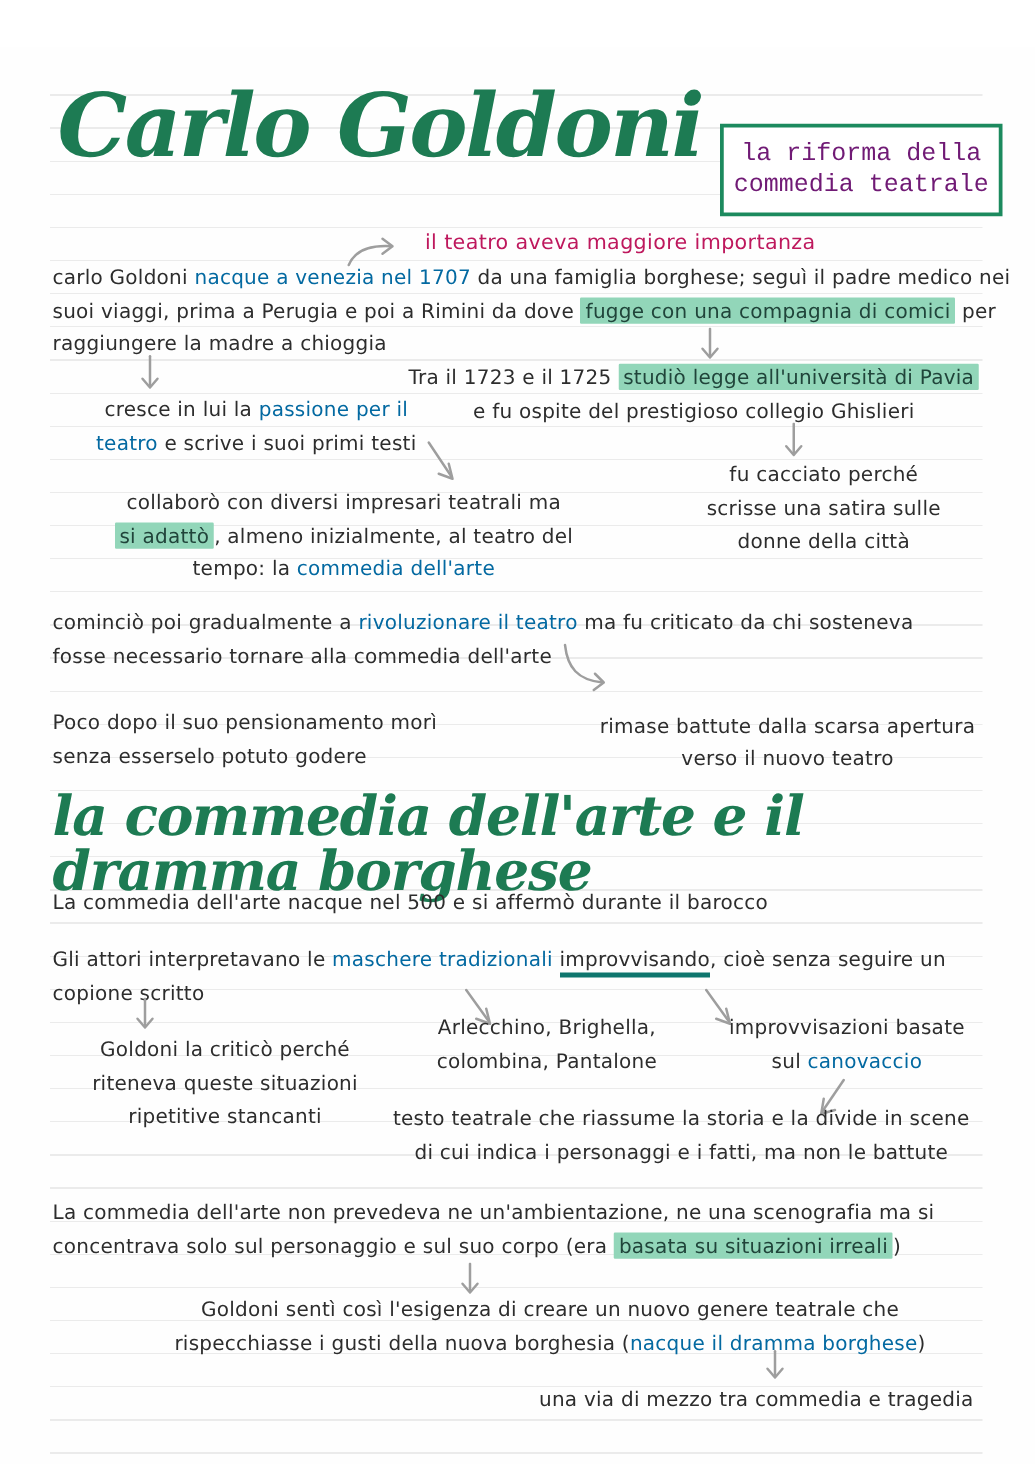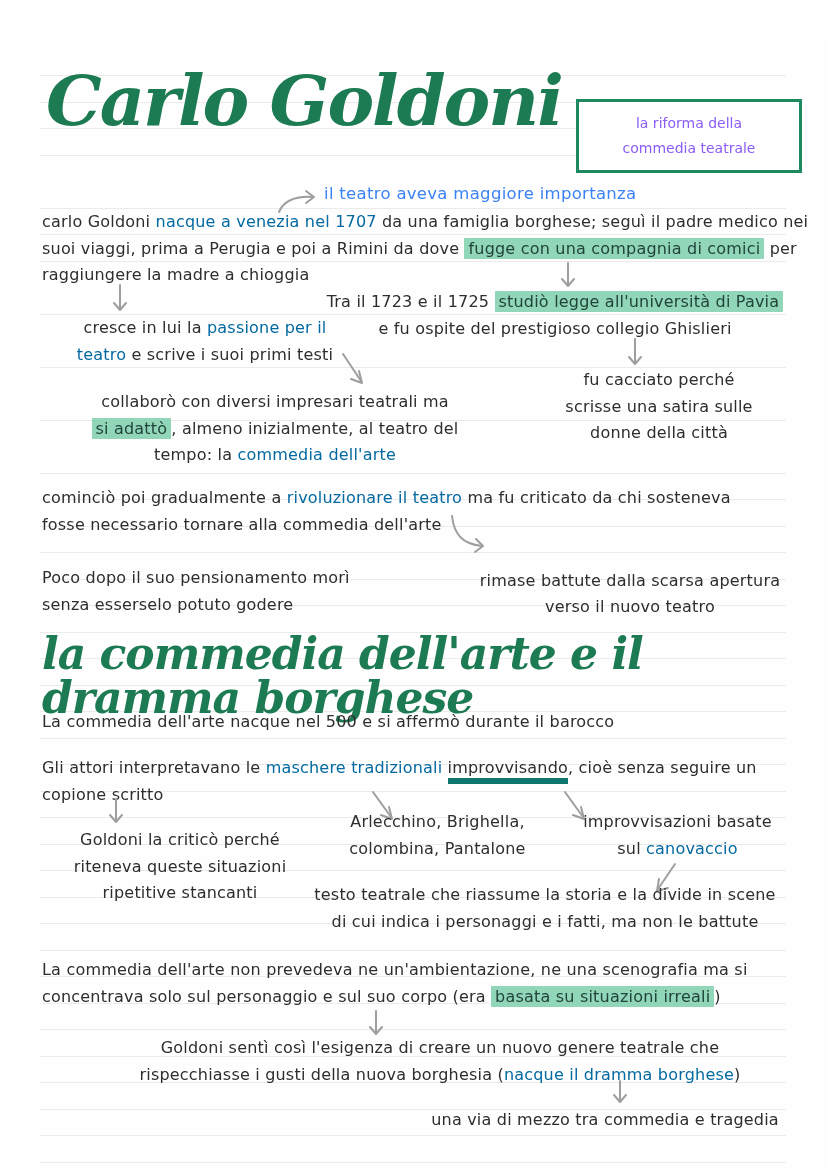--- a/index.html
+++ b/index.html
@@ -7,29 +7,29 @@
         font-family:"DejaVu Sans","Liberation Sans",sans-serif;color:#2d2d2d;margin-top:38px;}
   
   #page::before{content:"";position:absolute;left:40px;right:42px;top:12px;bottom:6px;
         background:repeating-linear-gradient(to bottom, transparent 0 25.5px, #ebebeb 25.5px 26.5px);
         pointer-events:none;}
   .blk{position:absolute;font-size:16px;line-height:26.5px;letter-spacing:.2px;}
   .ctr{text-align:center;}
   .seg-n{color:#2d2d2d;}
   .seg-g{color:#0369a1;}
   .seg-h{background:#92d6b9;color:#20443a;padding:1px 4px;border-radius:1px;}
-  .seg-u{color:#2d2d2d;border-bottom:6px solid #0f766e;padding-bottom:1px;}
+  .seg-u{color:#2d2d2d;border-bottom:4px solid #0f766e;padding-bottom:1px;}
   .script{font-family:"DejaVu Serif","Liberation Serif",serif;font-style:italic;font-weight:bold;
           color:#1d7b53;letter-spacing:-2px;line-height:1;}
   #title1{left:46px;top:28px;font-size:70px;}
   #title2{left:42px;top:594px;font-size:44px;letter-spacing:-1px;}
   #topic-box{position:absolute;left:576px;top:61px;width:226px;box-sizing:border-box;
-          border:3px solid #1c8a5e;padding:9px 4px;text-align:center;font-size:14px;
-          line-height:25px;color:#8b5cf6;background:#fff;}
-  #annotation-top{position:absolute;left:324px;top:146px;font-size:16.5px;color:#3b82f6;
+          border:3px solid #1c8a5e;padding:9px 4px;text-align:center;font-size:20px;
+          line-height:25px;color:#701a75;background:#fff;font-family:Liberation Mono, monospace;}
+  #annotation-top{position:absolute;left:340px;top:146px;font-size:16.5px;color:#be185d;
           letter-spacing:.3px;}
   .arrow{position:absolute;color:#9e9e9e;}
   .arrow svg{display:block;}
   .arrow path,.arrow line,.arrow polyline{stroke:currentColor;stroke-width:2;fill:none;
           stroke-linecap:round;stroke-linejoin:round;}
 </style>
 </head>
 <body>
 
 <div id="page">

